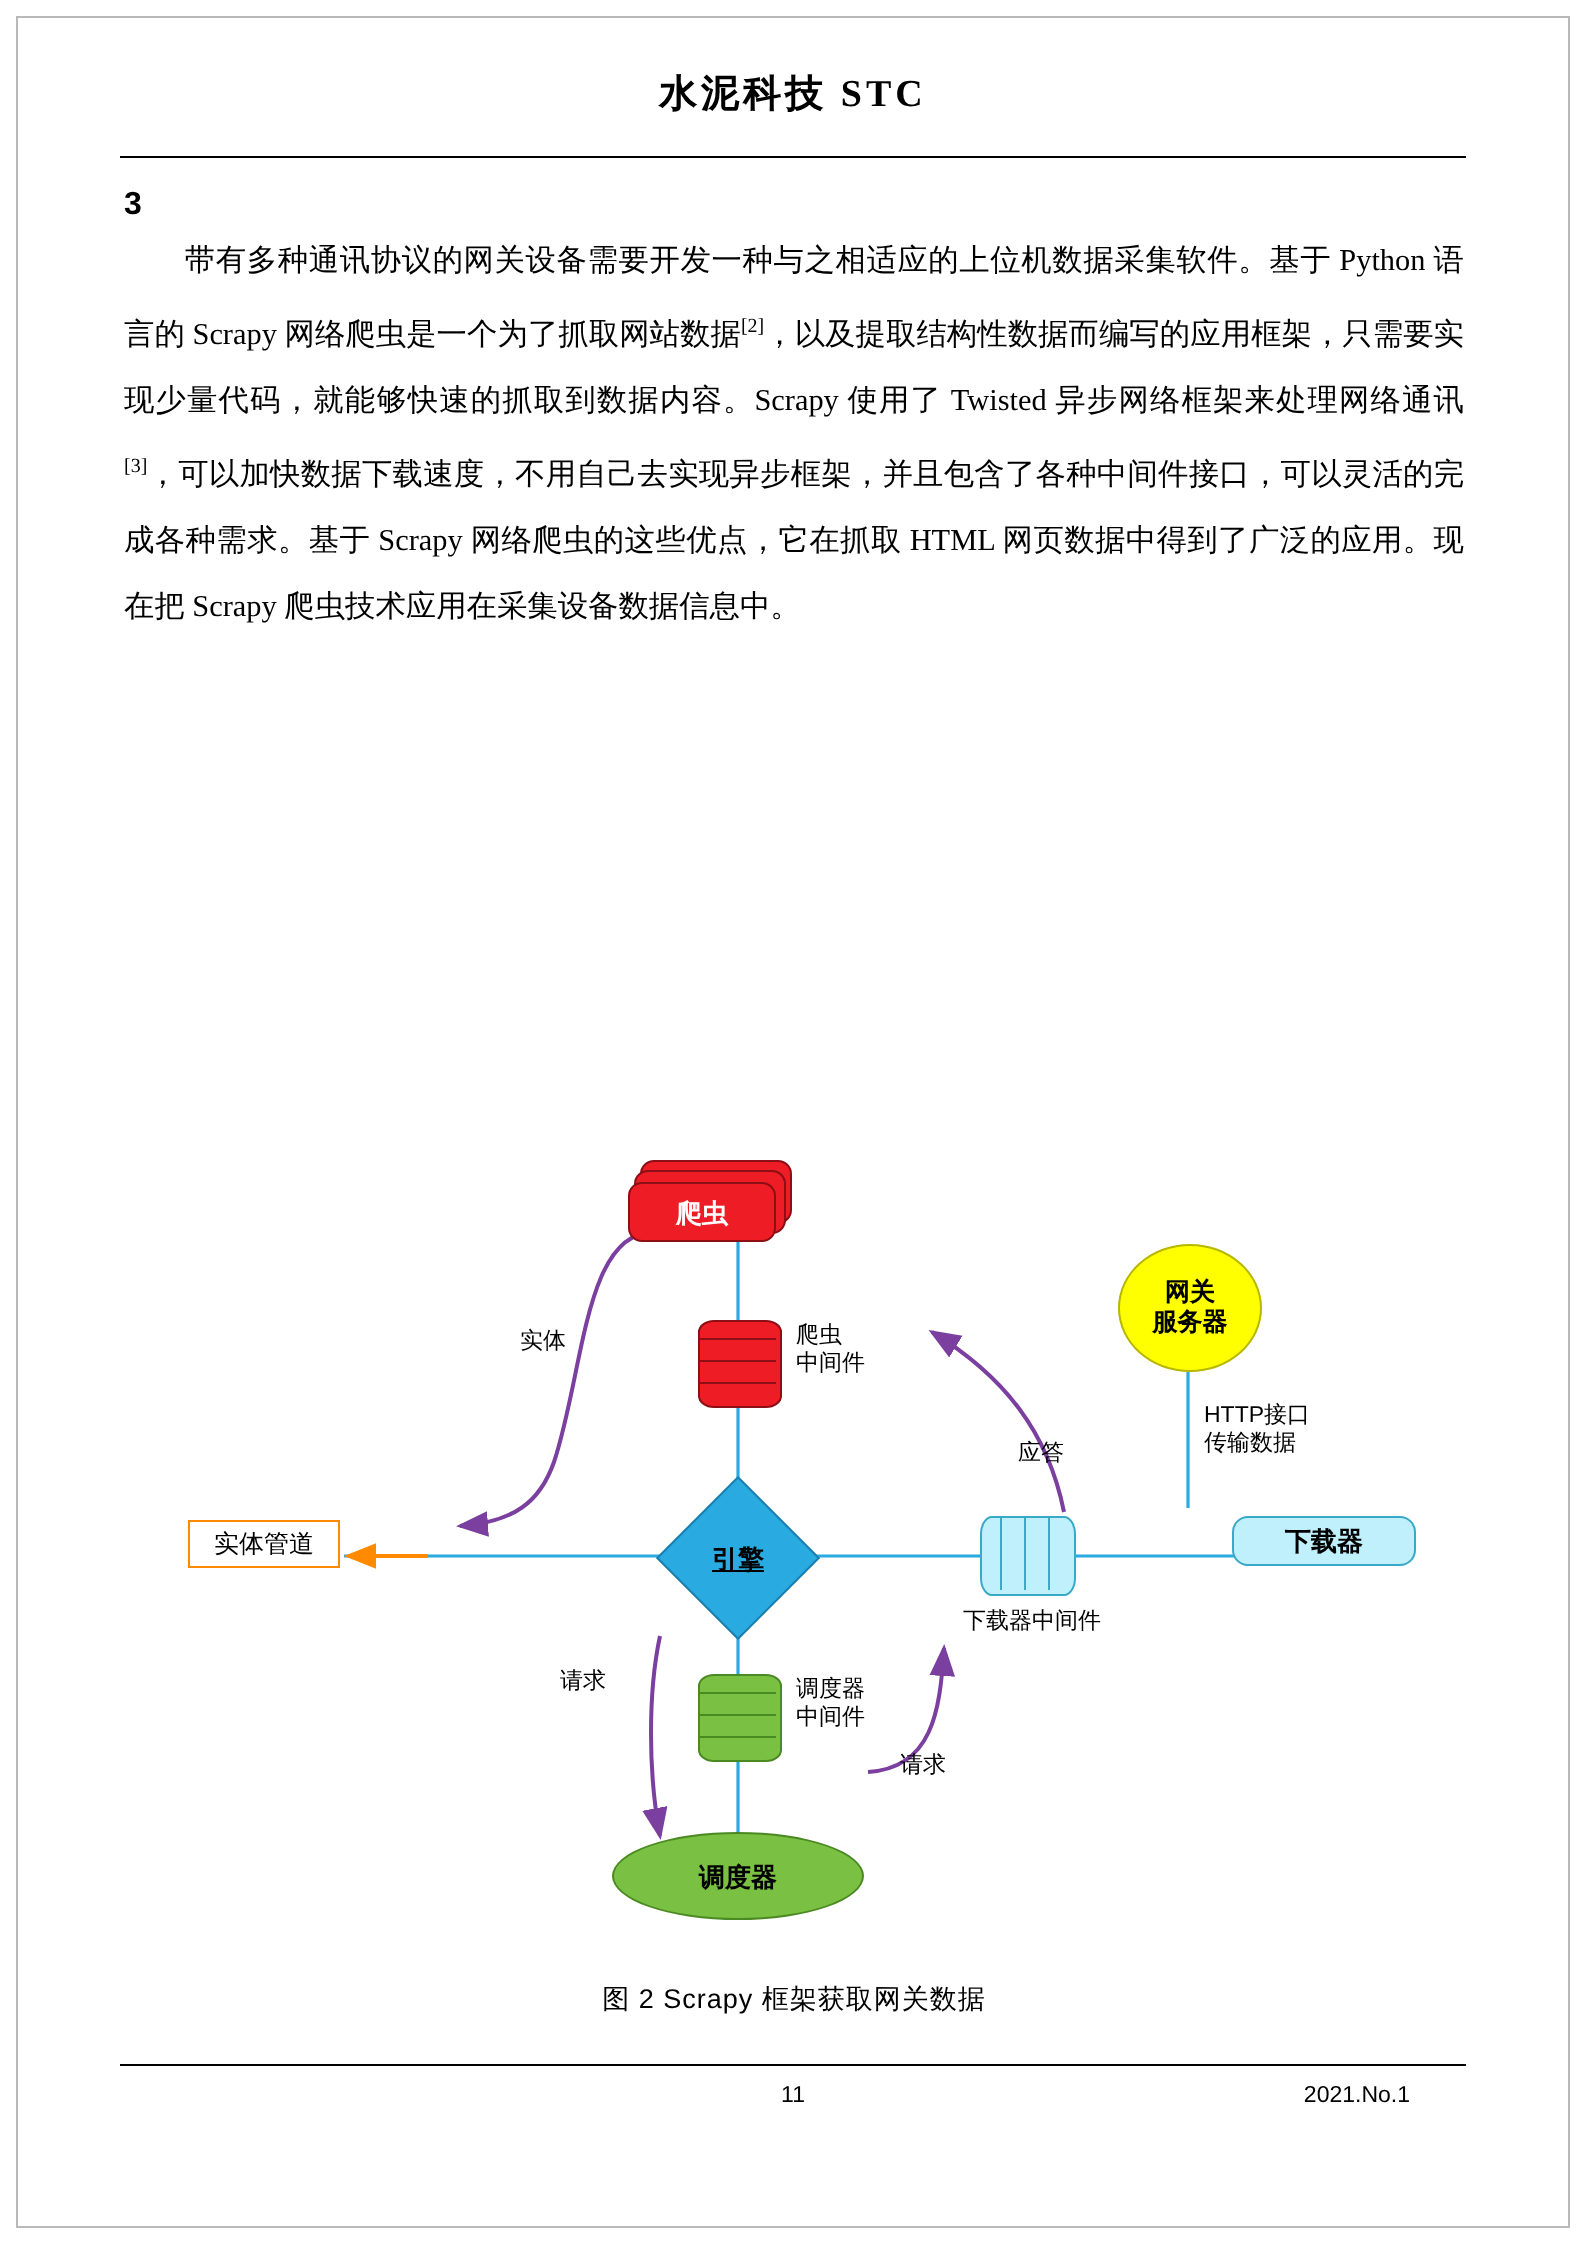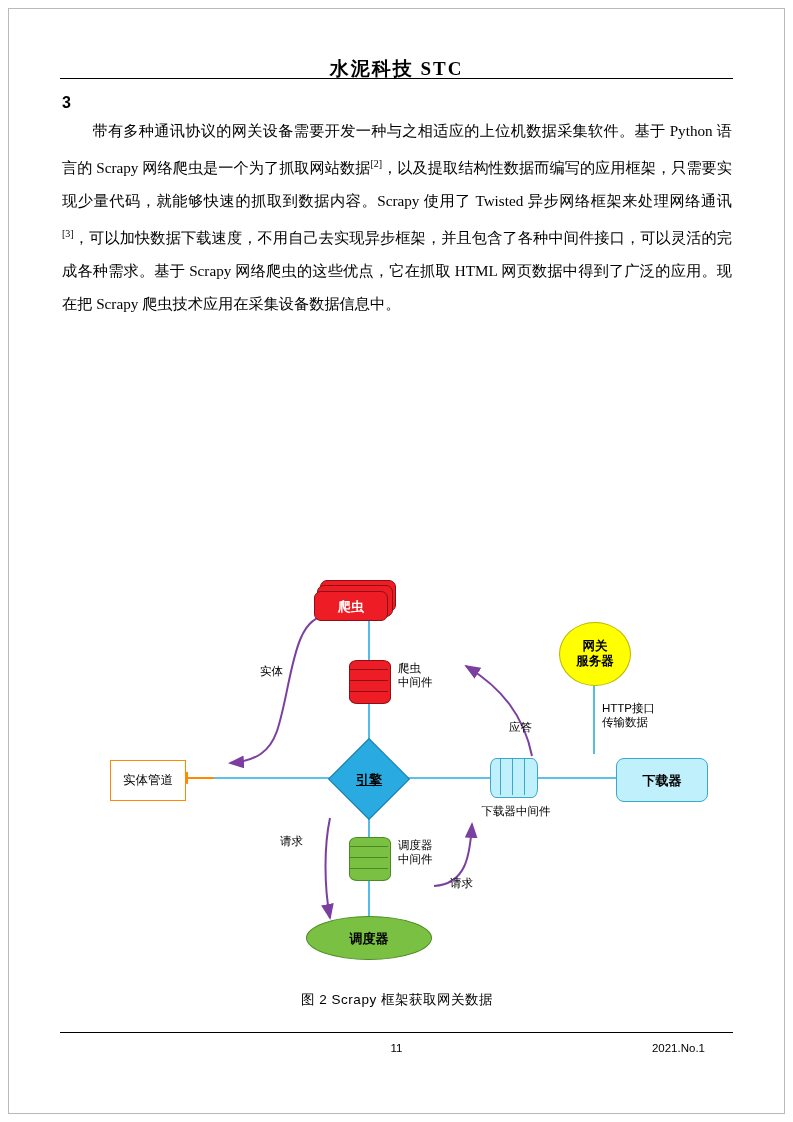--- a/index.html
+++ b/index.html
@@ -28,21 +28,21 @@
     width: 777px;
     height: 1106px;
     border: 1px solid #b9b9b9;
     box-sizing: border-box;
     pointer-events: none;
   }
   .header-title {
     position: absolute;
     left: 0;
     right: 0;
-    top: 56px;
+    top: 34px;
     text-align: center;
     font-family: "Liberation Serif", serif;
     font-weight: bold;
     font-size: 19px;
     letter-spacing: 2px;
   }
   .header-rule {
     position: absolute;
     left: 60px;
     right: 60px;
@@ -220,42 +220,42 @@
       <div style="position:absolute;left:0;top:0;width:40px;height:42px;background:#ee1c25;border:1.2px solid #8b0f14;border-radius:8px/6px;"></div>
       <div style="position:absolute;left:1px;top:9px;width:38px;height:1.2px;background:#8b0f14;"></div>
       <div style="position:absolute;left:1px;top:20px;width:38px;height:1.2px;background:#8b0f14;"></div>
       <div style="position:absolute;left:1px;top:31px;width:38px;height:1.2px;background:#8b0f14;"></div>
     </div>
     <div class="lbl" style="left:336px;top:105px;text-align:left;">
       <div>爬虫</div>
       <div>中间件</div>
     </div>
 
-    <div class="node" style="left:48px;top:204px;width:76px;height:41px;background:#ffffff;border:1.4px solid #ff8a00;">
+    <div class="node" style="left:32px;top:204px;width:76px;height:24px;background:#ffffff;border:1.4px solid #ff8a00;">
       <span>实体管道</span>
     </div>
 
     <div style="position:absolute;left:268px;top:184px;width:78px;height:78px;">
       <div style="position:absolute;left:10px;top:10px;width:56px;height:56px;background:#29abe2;border:1.3px solid #1a7fae;transform:rotate(45deg);"></div>
       <div class="node" style="left:0;top:0;width:78px;height:78px;">
         <span style="font-weight:bold;font-size:13px;text-decoration:underline;">引擎</span>
       </div>
     </div>
 
     <div style="position:absolute;left:428px;top:202px;width:46px;height:38px;">
       <div style="position:absolute;left:0;top:0;width:46px;height:38px;background:#bff0fb;border:1.2px solid #3aa8c9;border-radius:6px/9px;"></div>
       <div style="position:absolute;left:10px;top:1px;width:1.2px;height:36px;background:#3aa8c9;"></div>
       <div style="position:absolute;left:22px;top:1px;width:1.2px;height:36px;background:#3aa8c9;"></div>
       <div style="position:absolute;left:34px;top:1px;width:1.2px;height:36px;background:#3aa8c9;"></div>
     </div>
     <div class="lbl" style="left:404px;top:248px;width:100px;">
       <span>下载器中间件</span>
     </div>
 
-    <div class="node" style="left:554px;top:202px;width:92px;height:44px;background:#bff0fb;border:1.3px solid #3aa8c9;border-radius:8px;font-weight:bold;font-size:13px;">
+    <div class="node" style="left:554px;top:202px;width:92px;height:25px;background:#bff0fb;border:1.3px solid #3aa8c9;border-radius:8px;font-weight:bold;font-size:13px;">
       <span>下载器</span>
     </div>
 
     <div class="node" style="left:497px;top:66px;width:72px;height:64px;background:#ffff00;border:1.3px solid #b7b700;border-radius:50%;font-weight:bold;font-size:12.5px;">
       <div>
         <div>网关</div>
           <div>服务器</div>
       </div>
     </div>
 

